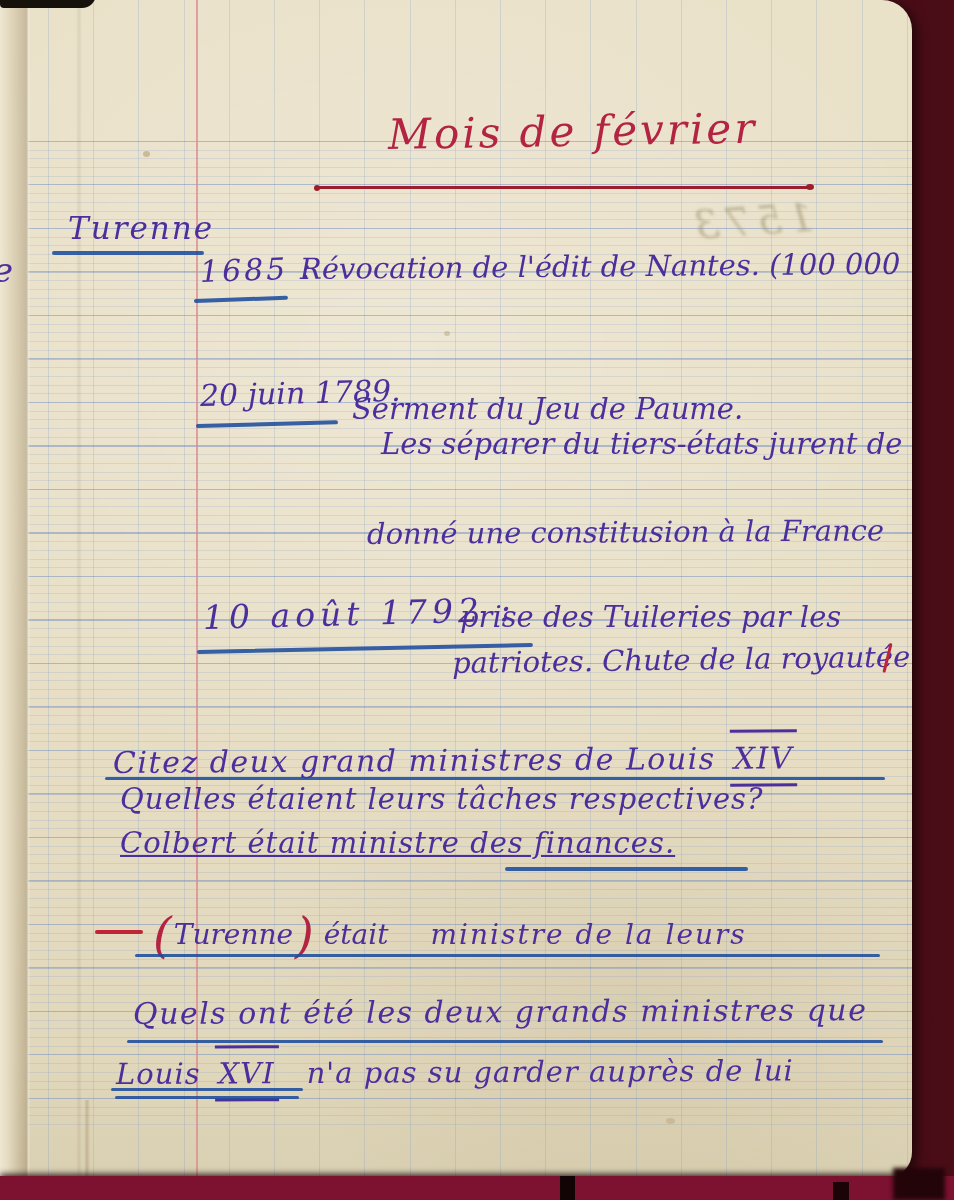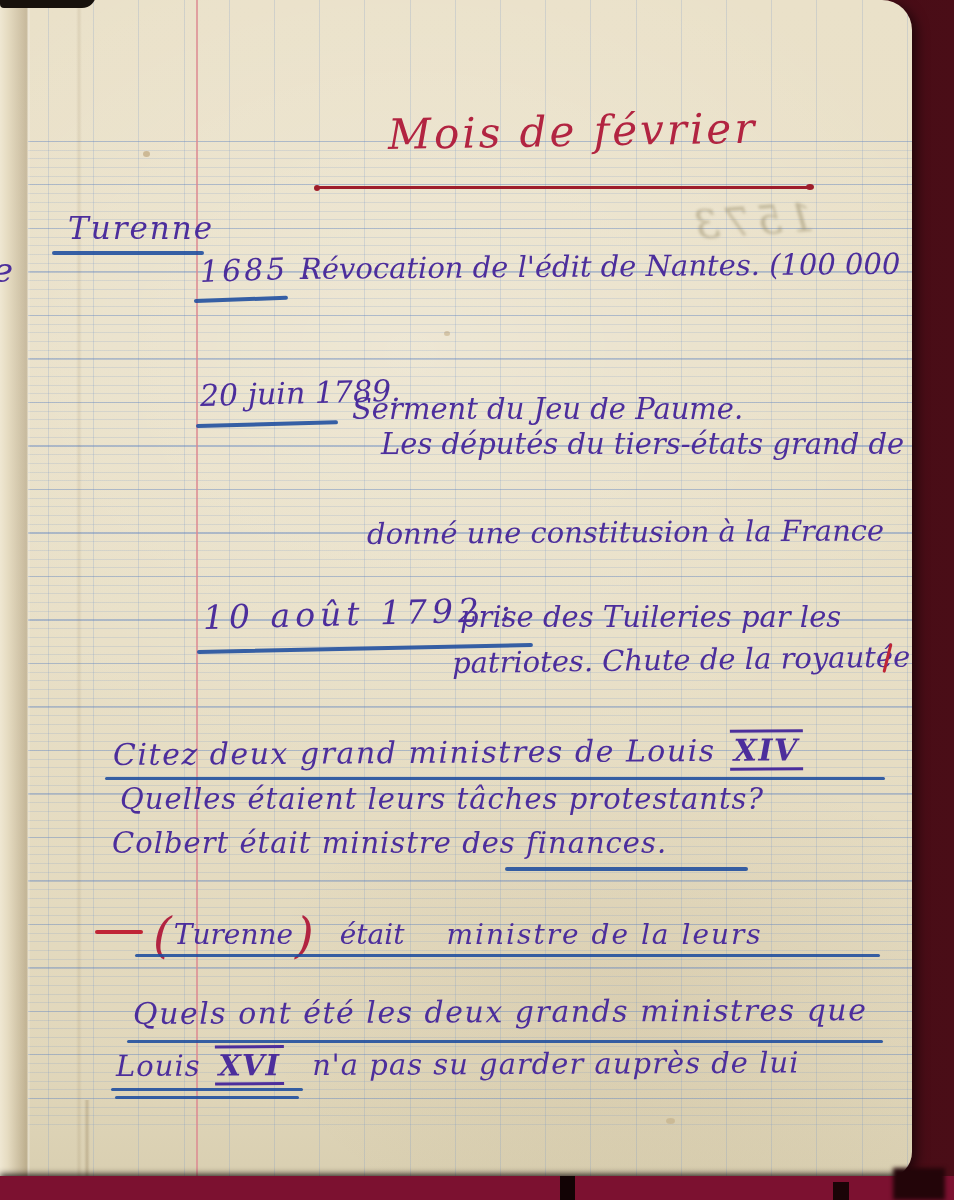--- a/index.html
+++ b/index.html
@@ -63,30 +63,30 @@
   .l1789-1{left:352px;top:392px;font-size:29px;}
   .l1789-2{left:381px;top:427px;font-size:29px;}
   .l1789-3{left:371px;top:473px;font-size:29px;}
   .l1789-4{left:367px;top:517px;font-size:29px;transform:rotate(-0.4deg);}
   .d1792{left:203px;top:598px;font-size:33px;letter-spacing:5px;transform:rotate(-1.5deg);}
   .ul-1792{left:197px;top:650px;width:336px;height:3.5px;transform:rotate(-1.2deg);}
   .l1792-1{left:460px;top:600px;font-size:29px;}
   .l1792-2{left:452px;top:646px;font-size:29px;transform:rotate(-0.8deg);}
   .red-slash{position:absolute;left:886px;top:643px;width:3px;height:30px;background:#c02535;transform:rotate(14deg);border-radius:2px;}
   .q1-l1{left:113px;top:734px;font-size:30px;letter-spacing:1.5px;display:flex;align-items:baseline;transform:rotate(-0.4deg);}
-  .roman{font-weight:bold;border-top:3px solid currentColor;border-bottom:3px solid currentColor;padding:0 4px;margin-left:14px;}
+  .roman{font-weight:normal;border-top:3px solid currentColor;border-bottom:3px solid currentColor;padding:8px 4px;margin-left:14px;}
   .ul-q1{left:105px;top:777px;width:780px;height:3px;}
   .q1-l2{left:120px;top:782px;font-size:29px;letter-spacing:1px;}
-  .q1-l3{left:112px;top:826px;font-size:29px;letter-spacing:1px;}
+  .q1-l3{left:120px;top:826px;font-size:29px;letter-spacing:1px;text-decoration:underline;}
   .ul-fin{left:505px;top:867px;width:243px;height:3.5px;}
   .turenne{left:95px;top:908px;font-size:28px;display:flex;align-items:baseline;}
   .dash{align-self:center;width:48px;height:4px;background:#c02535;border-radius:3px;margin-right:10px;}
   .paren{font-size:48px;color:var(--ink-red,#b22441);line-height:0.8;position:relative;top:8px;font-weight:300;}
   .t-name{margin:4px 2px;}
-  .t-etait{margin-left:26px;}
+  .t-etait{margin-left:10px;}
   .t-rest{margin-left:42px;letter-spacing:2px;}
   .ul-turenne{left:135px;top:954px;width:745px;height:3px;}
   .q2-l1{left:133px;top:996px;font-size:30px;letter-spacing:1.5px;transform:rotate(-0.3deg);}
   .ul-q2{left:127px;top:1040px;width:756px;height:3px;}
   .q2-l2{left:116px;top:1046px;font-size:29px;letter-spacing:1px;display:flex;align-items:baseline;transform:rotate(-0.3deg);}
   .q2-rest{margin-left:28px;}
   .ul-louis-a{left:111px;top:1088px;width:192px;height:3px;}
   .ul-louis-b{left:115px;top:1096px;width:184px;height:2.5px;}
 </style>
 </head>
@@ -113,35 +113,35 @@
   <div class="hw subject">Turenne</div>
   <div class="ul ul-subject"></div>
 
   <div class="hw d1685">1685 :</div>
   <div class="ul ul-1685"></div>
   <div class="hw l1685-1">Révocation de l'édit de Nantes. (100 000</div>
 
   <div class="hw d1789">20 juin 1789.</div>
   <div class="ul ul-1789"></div>
   <div class="hw l1789-1">Serment du Jeu de Paume.</div>
-  <div class="hw l1789-2">Les députés du tiers-états grand de</div>
+  <div class="hw l1789-2">Les séparer du tiers-états jurent de</div>
   <div class="hw l1789-4">donné une constitusion à la France</div>
 
   <div class="hw d1792">10 août 1792 :</div>
   <div class="ul ul-1792"></div>
   <div class="hw l1792-1">prise des Tuileries par les</div>
   <div class="hw l1792-2">patriotes. Chute de la royautée</div>
   <div class="red-slash"></div>
 
   <div class="hw q1-l1">
     <span>Citez deux grand ministres de Louis</span>
     <span class="roman">XIV</span>
   </div>
   <div class="ul ul-q1"></div>
-  <div class="hw q1-l2">Quelles étaient leurs tâches protestants?</div>
+  <div class="hw q1-l2">Quelles étaient leurs tâches respectives?</div>
   <div class="hw q1-l3">Colbert était ministre des finances.</div>
   <div class="ul ul-fin"></div>
 
   <div class="hw turenne">
     <span class="dash"></span>
     <span class="paren">(</span>
     <span class="t-name">Turenne</span>
     <span class="paren">)</span>
     <span class="t-etait">était</span>
     <span class="t-rest">ministre de la leurs</span>

